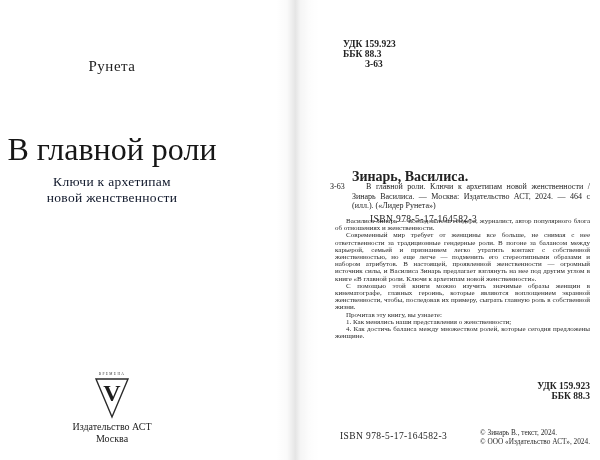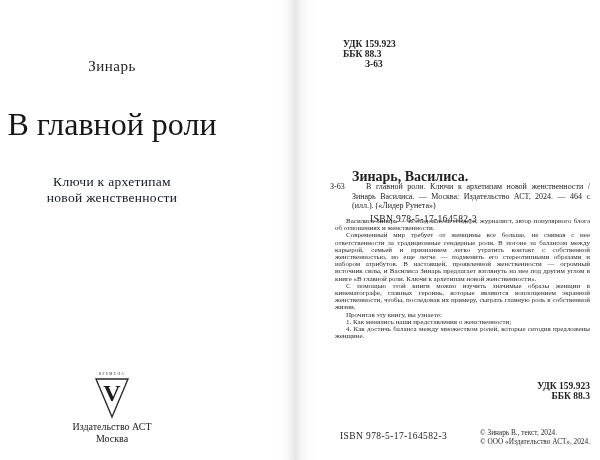--- a/index.html
+++ b/index.html
@@ -20,21 +20,21 @@
       rgba(0,0,0,0.10) 44%, rgba(0,0,0,0.04) 56%,
       rgba(0,0,0,0.01) 75%, rgba(0,0,0,0) 100%);
     pointer-events: none;
   }
 
   
   .page-left { position: absolute; left: 0; top: 0; width: 296px; height: 460px; }
   .lp-center { position: absolute; left: 0; width: 224px; text-align: center; }
 
   .author { top: 57px; font-size: 15px; line-height: 19px; letter-spacing: 0.5px; color: #222; }
-  .book-title { top: 106px; font-size: 32px; line-height: 36px; white-space: nowrap; color: #161616; }
+  .book-title { top: 131px; font-size: 32px; line-height: 36px; white-space: nowrap; color: #161616; }
   .subtitle { top: 174px; font-size: 13.5px; line-height: 16px; letter-spacing: 0.3px; color: #0f172a; }
 
   .logo-block { top: 372px; }
   .imprint-text { font-size: 3.5px; letter-spacing: 1.4px; color: #333; line-height: 5px; }
   .logo-svg { display: block; margin: 0 auto; }
   .publisher { margin-top: 2px; font-size: 10px; line-height: 11.5px; color: #222; }
 
   
   .page-right { position: absolute; left: 296px; top: 0; width: 304px; height: 396px; }
 
@@ -61,21 +61,21 @@
   .copyright { font-size: 7.3px; line-height: 9px; color: #2a2a2a; }
 </style>
 </head>
 <body>
 
 <div class="spread">
 
   <div class="page-left">
 
     <div class="lp-center author">
-      <div>Зинарь</div>
+      <div>Рунета</div>
     </div>
 
     <div class="lp-center book-title">В главной роли</div>
 
     <div class="lp-center subtitle">
       <div>Ключи к архетипам</div>
       <div>новой женственности</div>
     </div>
 
     <div class="lp-center logo-block">

